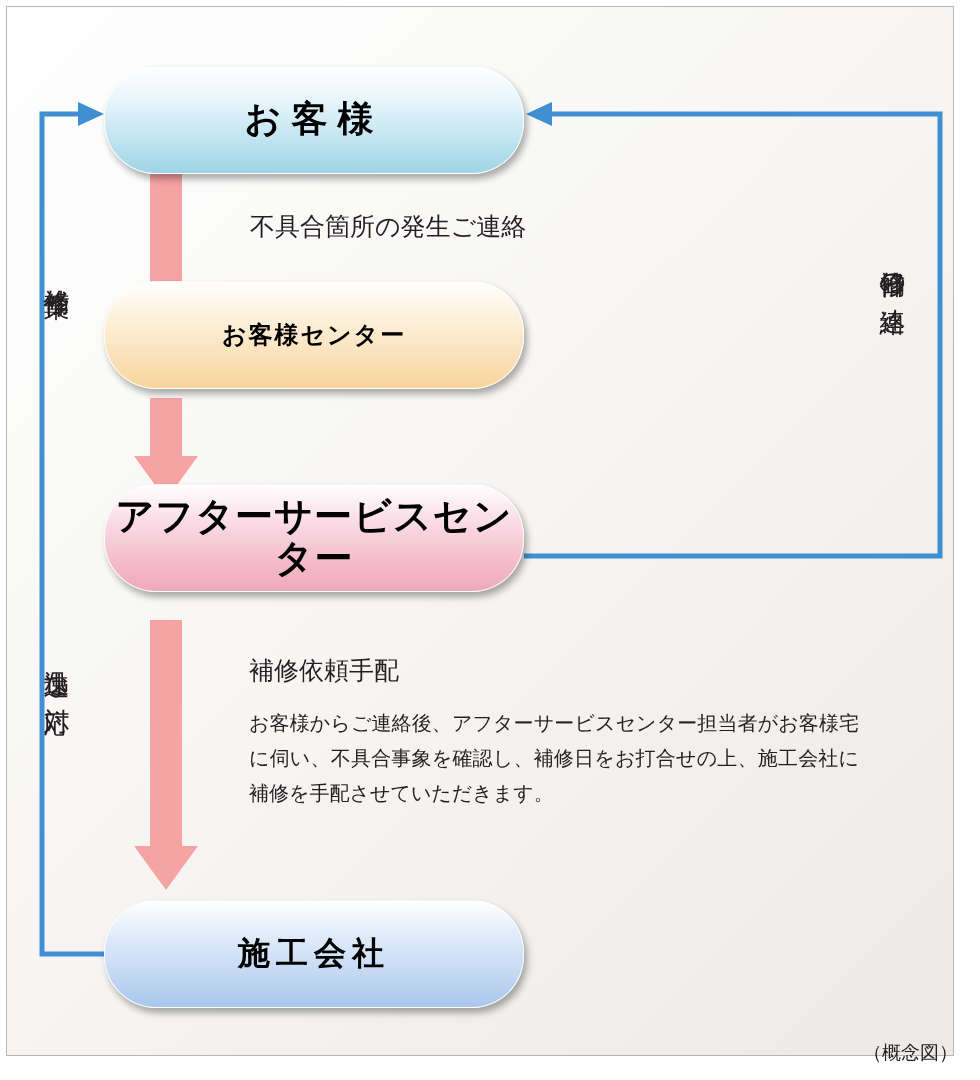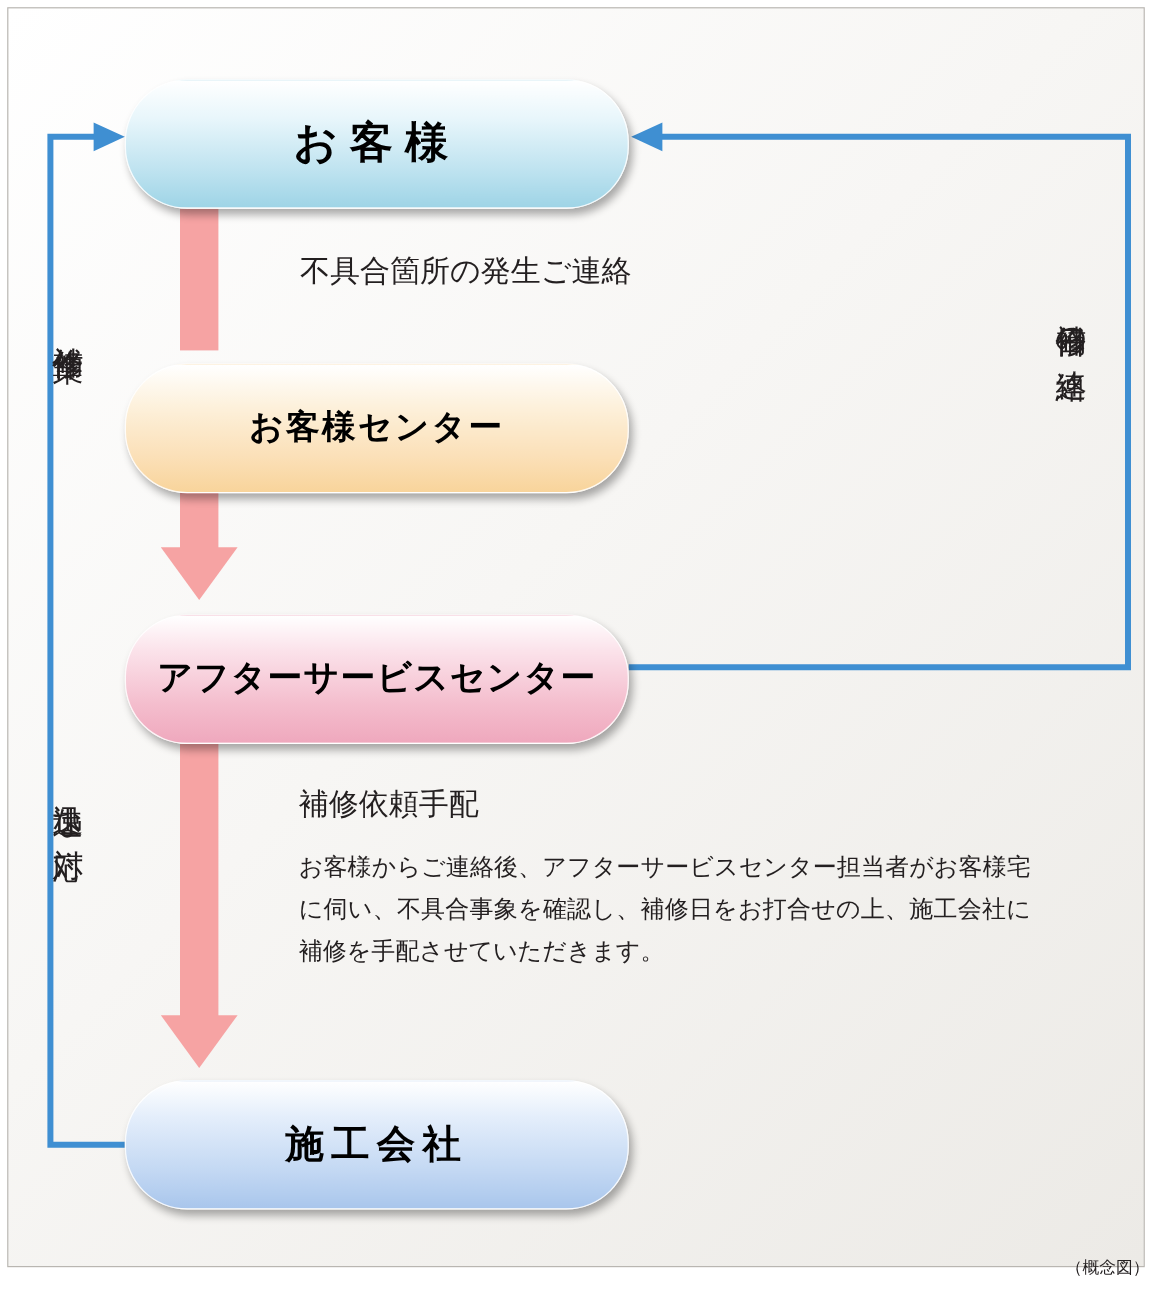--- a/index.html
+++ b/index.html
@@ -63,34 +63,34 @@
     left: 104px;
     top: 66px;
     width: 420px;
     height: 108px;
     background: linear-gradient(180deg, #ffffff 0%, #e8f6fb 30%, #bfe3f0 70%, #9ed4e6 100%);
     font-size: 36px;
     letter-spacing: 10px;
   }
   #node-center {
     left: 104px;
-    top: 303px;
+    top: 281px;
     width: 420px;
     height: 108px;
     background: linear-gradient(180deg, #ffffff 0%, #fdf1dc 32%, #fbe0b8 72%, #f8d49b 100%);
-    font-size: 28px;
+    font-size: 24px;
     letter-spacing: 2px;
   }
   #node-aftersales {
     left: 104px;
-    top: 512px;
+    top: 484px;
     width: 420px;
     height: 108px;
     background: linear-gradient(180deg, #ffffff 0%, #fbe2ea 28%, #f4bdcd 70%, #efa8bd 100%);
-    font-size: 29px;
+    font-size: 38px;
     letter-spacing: 1px;
   }
   #node-contractor {
     left: 104px;
     top: 900px;
     width: 420px;
     height: 108px;
     background: linear-gradient(180deg, #ffffff 0%, #e4eefb 28%, #c3d8f3 70%, #a9c6ec 100%);
     font-size: 32px;
     letter-spacing: 6px;
@@ -142,21 +142,21 @@
   }
   #vlabel-repair-date {
     left: 880px;
     top: 250px;
   }
 
   #caption-conceptual {
     position: absolute;
     right: 22px;
     bottom: 14px;
-    font-size: 14px;
+    font-size: 19px;
     color: #231f20;
   }
 </style>
 </head>
 <body>
 
 <div id="stage">
   <div class="panel"></div>
 
   <svg id="arrows" viewBox="0 0 980 1080" xmlns="http://www.w3.org/2000/svg">

